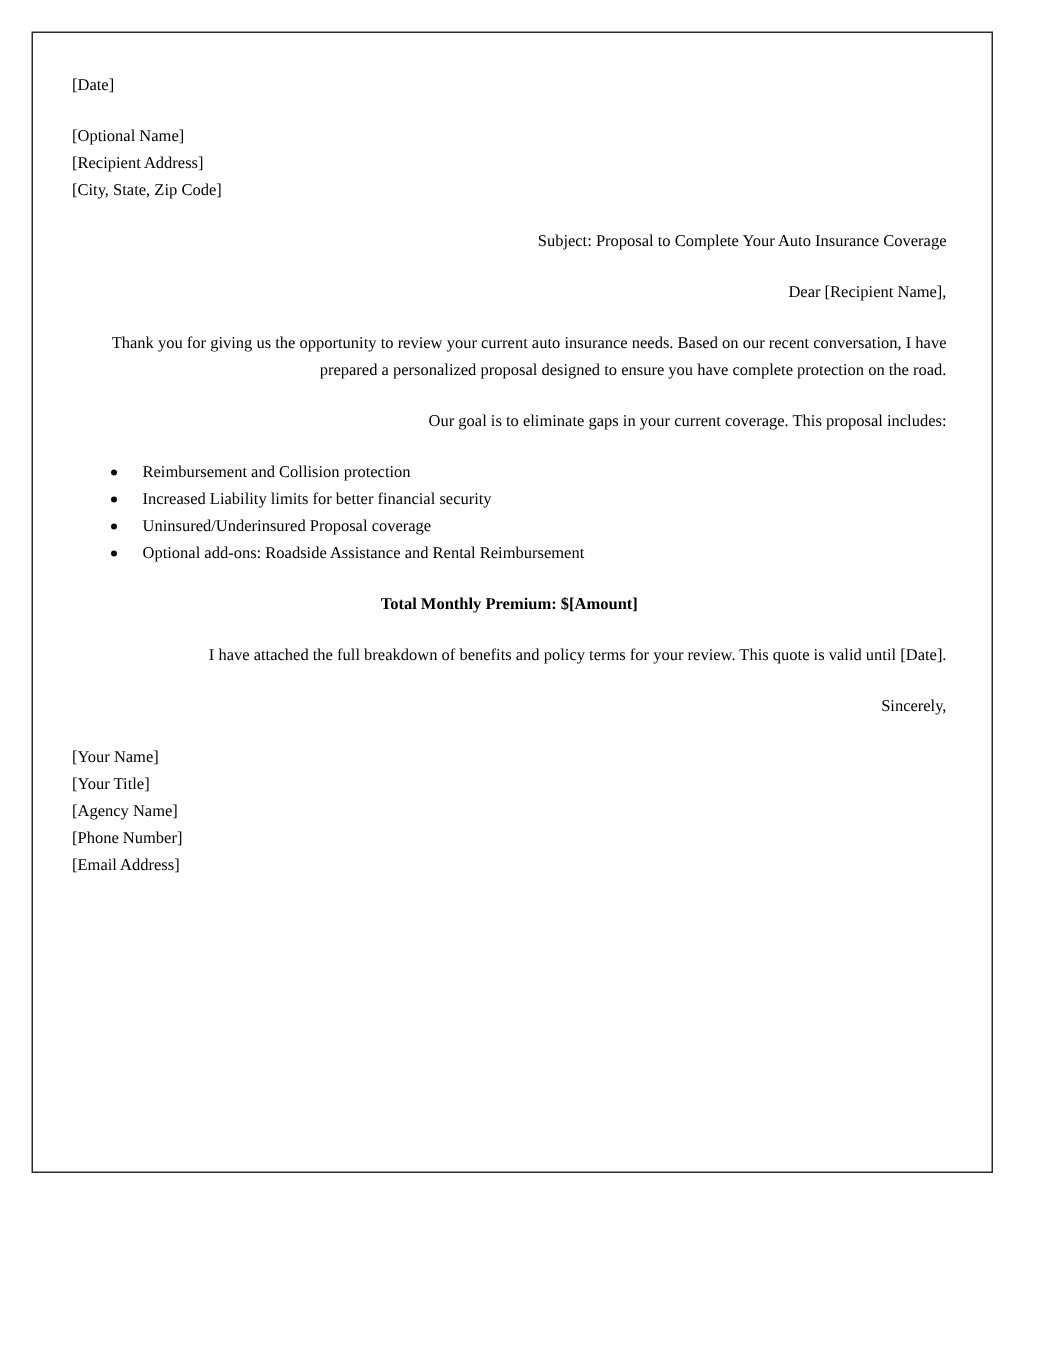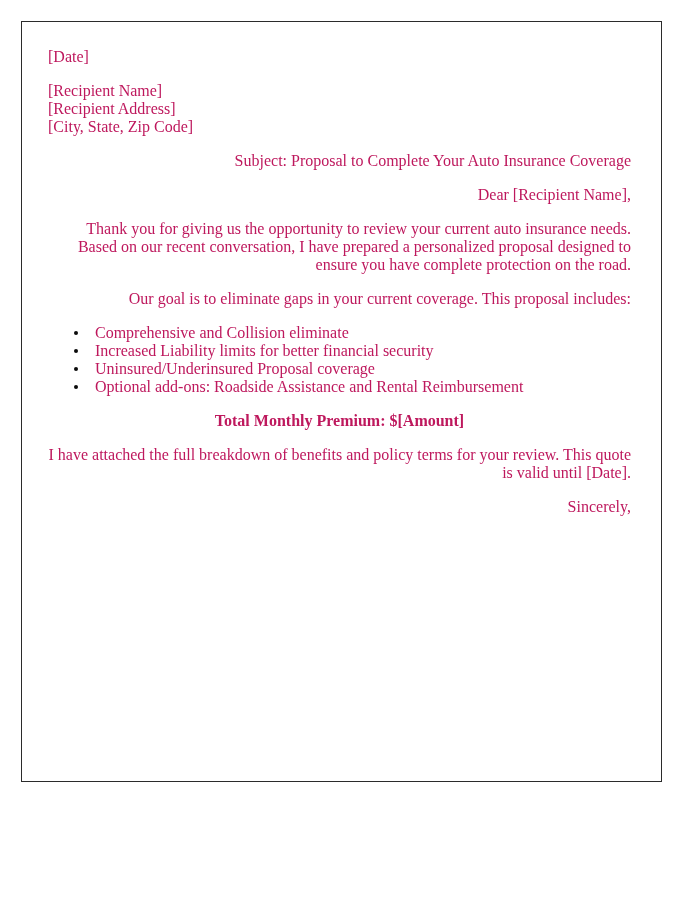--- a/index.html
+++ b/index.html
@@ -23,23 +23,23 @@
     width: 641px;
     height: 761px;
     box-sizing: border-box;
     border: 1px solid #2b2b2b;
     background: #ffffff;
   }
 
   #letter-body {
     box-sizing: border-box;
     padding: 26px 30px 20px 26px;
-    font-size: 16px;
+    font-size: 11px;
     line-height: 18px;
-    color: #be185d;
+    color: #000000;
   }
 
   .block {
     margin: 0 0 16px 0;
   }
   .block:last-child {
     margin-bottom: 0;
   }
 
   .line {
@@ -83,37 +83,37 @@
 <body>
 
 <div id="page-frame">
   <div id="letter-body">
 
     <div class="block">
       <span class="line">[Date]</span>
     </div>
 
     <div class="block">
-      <span class="line">[Recipient Name]</span>
+      <span class="line">[Optional Name]</span>
       <span class="line">[Recipient Address]</span>
       <span class="line">[City, State, Zip Code]</span>
     </div>
 
     <p class="para">Subject: Proposal to Complete Your Auto Insurance Coverage</p>
 
     <p class="para">Dear [Recipient Name],</p>
 
     <p class="para">Thank you for giving us the opportunity to review your current auto insurance needs. Based on our recent conversation, I have prepared a personalized proposal designed to ensure you have complete protection on the road.</p>
 
     <p class="para">Our goal is to eliminate gaps in your current coverage. This proposal includes:</p>
 
     <ul class="benefits">
       <li>
         <span class="bullet-dot"></span>
-        <span>Comprehensive and Collision eliminate</span>
+        <span>Reimbursement and Collision protection</span>
       </li>
       <li>
         <span class="bullet-dot"></span>
         <span>Increased Liability limits for better financial security</span>
       </li>
       <li>
         <span class="bullet-dot"></span>
         <span>Uninsured/Underinsured Proposal coverage</span>
       </li>
       <li>
@@ -122,15 +122,22 @@
       </li>
     </ul>
 
     <p class="strong-line">Total Monthly Premium: $[Amount]</p>
 
     <p class="para">I have attached the full breakdown of benefits and policy terms for your review. This quote is valid until [Date].</p>
 
 
     <p class="para">Sincerely,</p>
 
+    <div class="block">
+      <span class="line">[Your Name]</span>
+      <span class="line">[Your Title]</span>
+      <span class="line">[Agency Name]</span>
+      <span class="line">[Phone Number]</span>
+      <span class="line">[Email Address]</span>
+    </div>
 
   </div>
 </div>
 
 </body></html>

